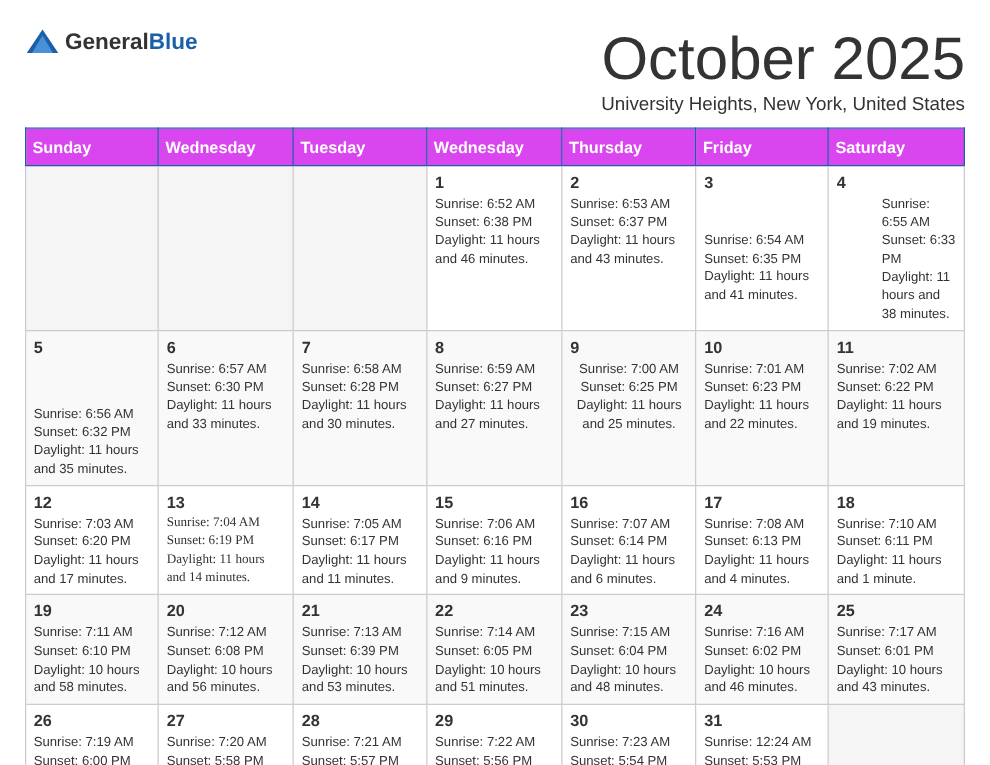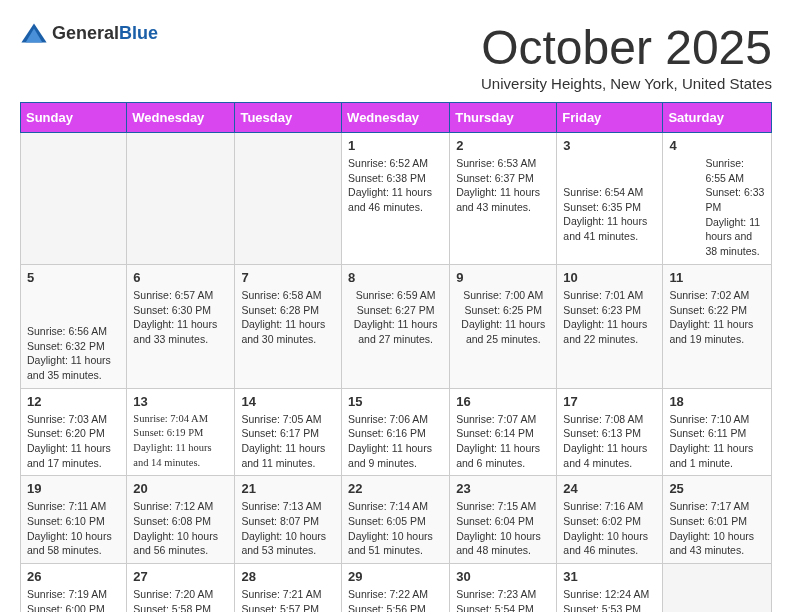--- a/index.html
+++ b/index.html
@@ -165,21 +165,21 @@
 Daylight: 11 hours and 33 minutes.</div>
         </td>
         <td>
           <div class="day-number">7</div>
           <div class="day-info" style="white-space: pre-line;">Sunrise: 6:58 AM
 Sunset: 6:28 PM
 Daylight: 11 hours and 30 minutes.</div>
         </td>
         <td>
           <div class="day-number">8</div>
-          <div class="day-info" style="white-space: pre-line; text-align: center;">Sunrise: 6:59 AM
+          <div class="day-info" style="white-space: pre-line;">Sunrise: 6:59 AM
 Sunset: 6:27 PM
 Daylight: 11 hours and 27 minutes.</div>
         </td>
         <td>
           <div class="day-number">9</div>
           <div class="day-info" style="white-space: pre-line; text-align: center;">Sunrise: 7:00 AM
 Sunset: 6:25 PM
 Daylight: 11 hours and 25 minutes.</div>
         </td>
         <td>
@@ -248,21 +248,21 @@
         </td>
         <td>
           <div class="day-number">20</div>
           <div class="day-info" style="white-space: pre-line;">Sunrise: 7:12 AM
 Sunset: 6:08 PM
 Daylight: 10 hours and 56 minutes.</div>
         </td>
         <td>
           <div class="day-number">21</div>
           <div class="day-info" style="white-space: pre-line;">Sunrise: 7:13 AM
-Sunset: 8:07 PM
+Sunset: 6:39 PM
 Daylight: 10 hours and 53 minutes.</div>
         </td>
         <td>
           <div class="day-number">22</div>
           <div class="day-info" style="white-space: pre-line;">Sunrise: 7:14 AM
 Sunset: 6:05 PM
 Daylight: 10 hours and 51 minutes.</div>
         </td>
         <td>
           <div class="day-number">23</div>

